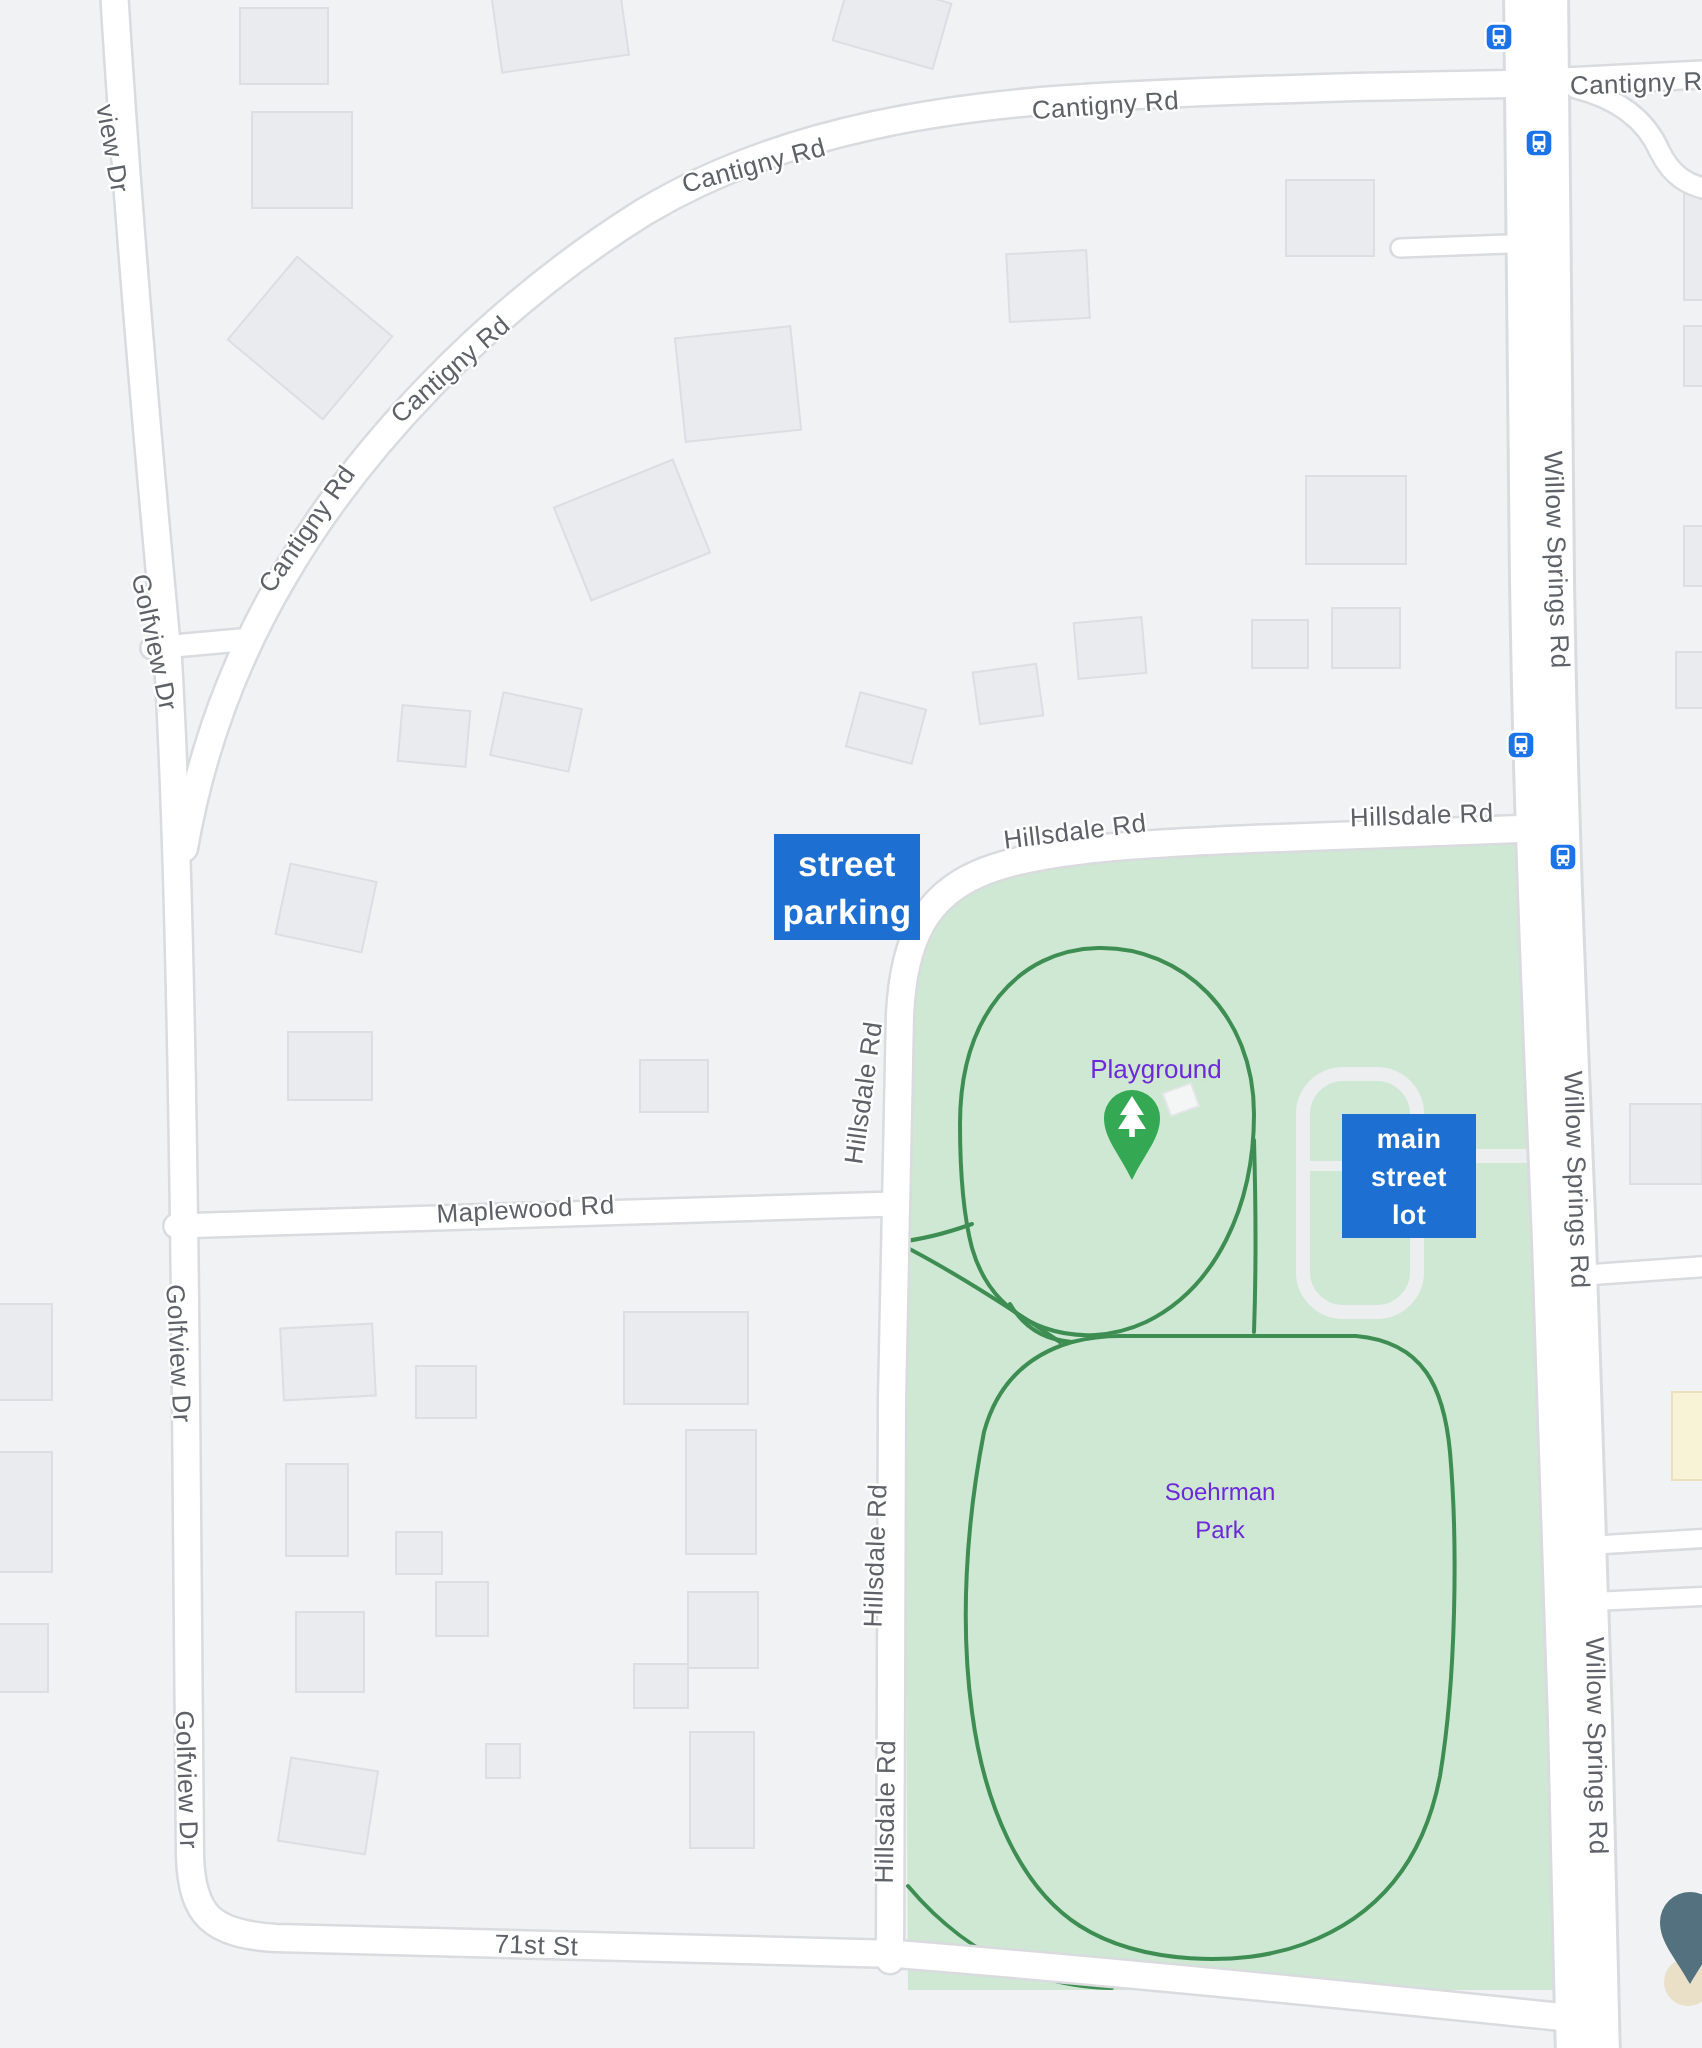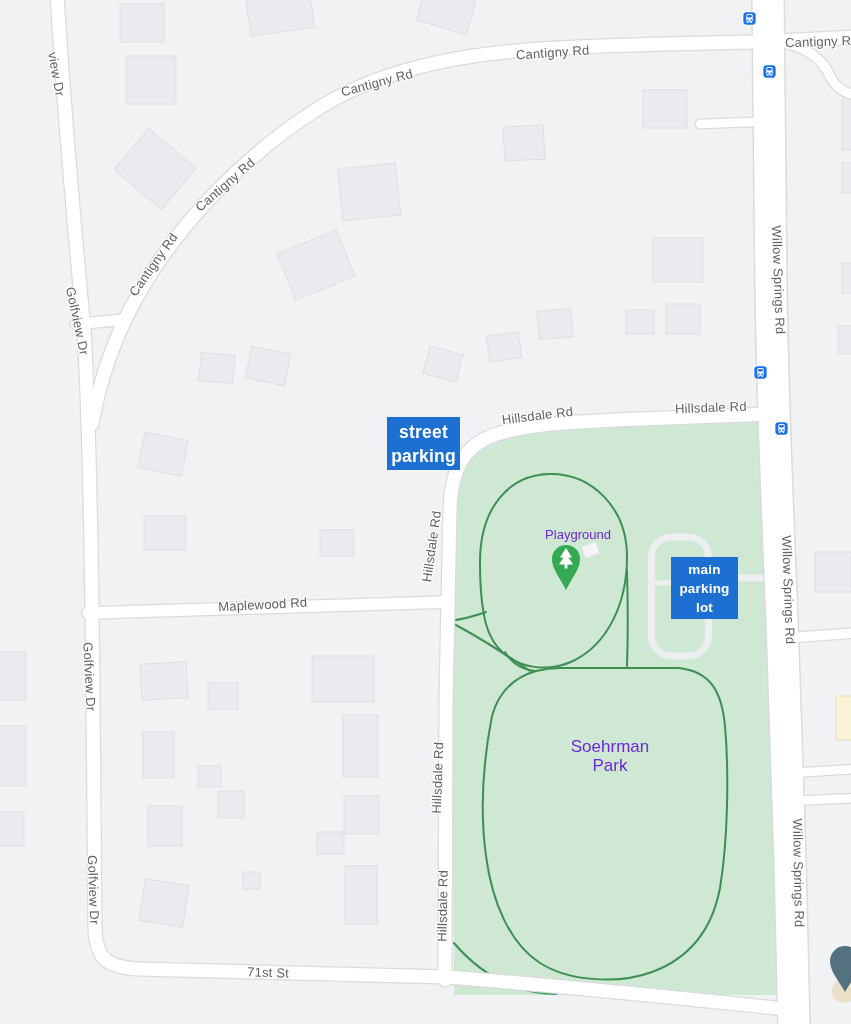--- a/index.html
+++ b/index.html
@@ -26,21 +26,21 @@
     white-space:pre-line; letter-spacing:.2px;
   }
   .anno.street { left:387px; top:417px; width:73px; height:53px; font-size:17.5px; line-height:24px; }
   .anno.mainlot { left:671px; top:557px; width:67px; height:62px; font-size:13.5px; line-height:19px; }
 
   
   .park-label, .playground-label {
     position:absolute; text-align:center; color:#6d28d9;
     white-space:pre-line; text-shadow:0 0 3px #cee8d3, 0 0 3px #cee8d3;
   }
-  .park-label { left:560px; top:737px; width:100px; font-size:17px; line-height:19px; }
+  .park-label { left:560px; top:737px; width:100px; font-size:12px; line-height:19px; }
   .playground-label { left:525px; top:527px; width:106px; font-size:13px; }
 </style>
 </head>
 <body>
 
 <div class="map">
 <svg class="base" width="851" height="1024" viewBox="0 0 851 1024" xmlns="http://www.w3.org/2000/svg">
   <defs>
     <symbol id="bus" viewBox="0 0 16 16">
       <rect x="0.75" y="0.75" width="14.5" height="14.5" rx="4" fill="#1a73e8" stroke="#ffffff" stroke-width="1.4"></rect>
@@ -185,19 +185,19 @@
 
   <g>
     <circle cx="844" cy="991" r="12" fill="#eae0c8"></circle>
     <path d="M845,992 C837,978 830,971 830,961 a15,15 0 1 1 30,0 c0,10 -7,17 -15,31 z" fill="#54717f"></path>
   </g>
 </svg>
 
 <div class="anno street">street
 parking</div>
 <div class="anno mainlot">main
-parking
+street
 lot</div>
 
 <div class="playground-label">Playground</div>
 <div class="park-label">Soehrman
 Park</div>
 </div>
 
 </body></html>

